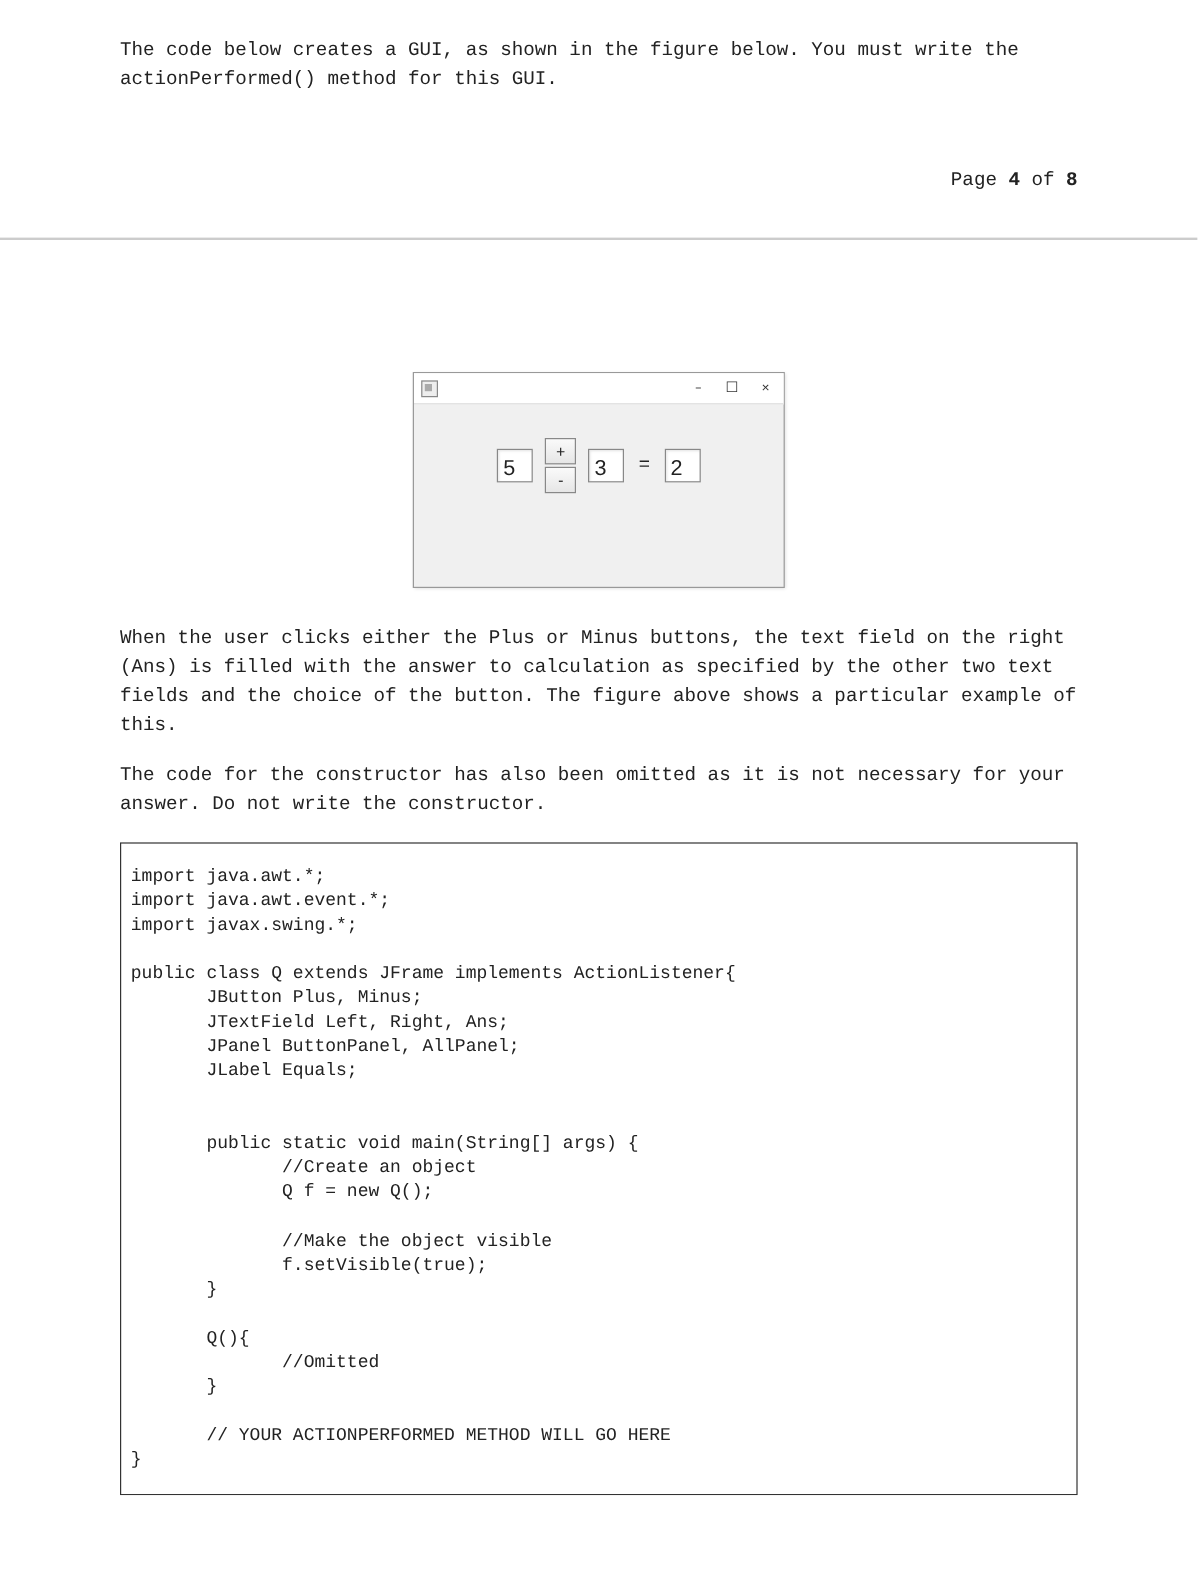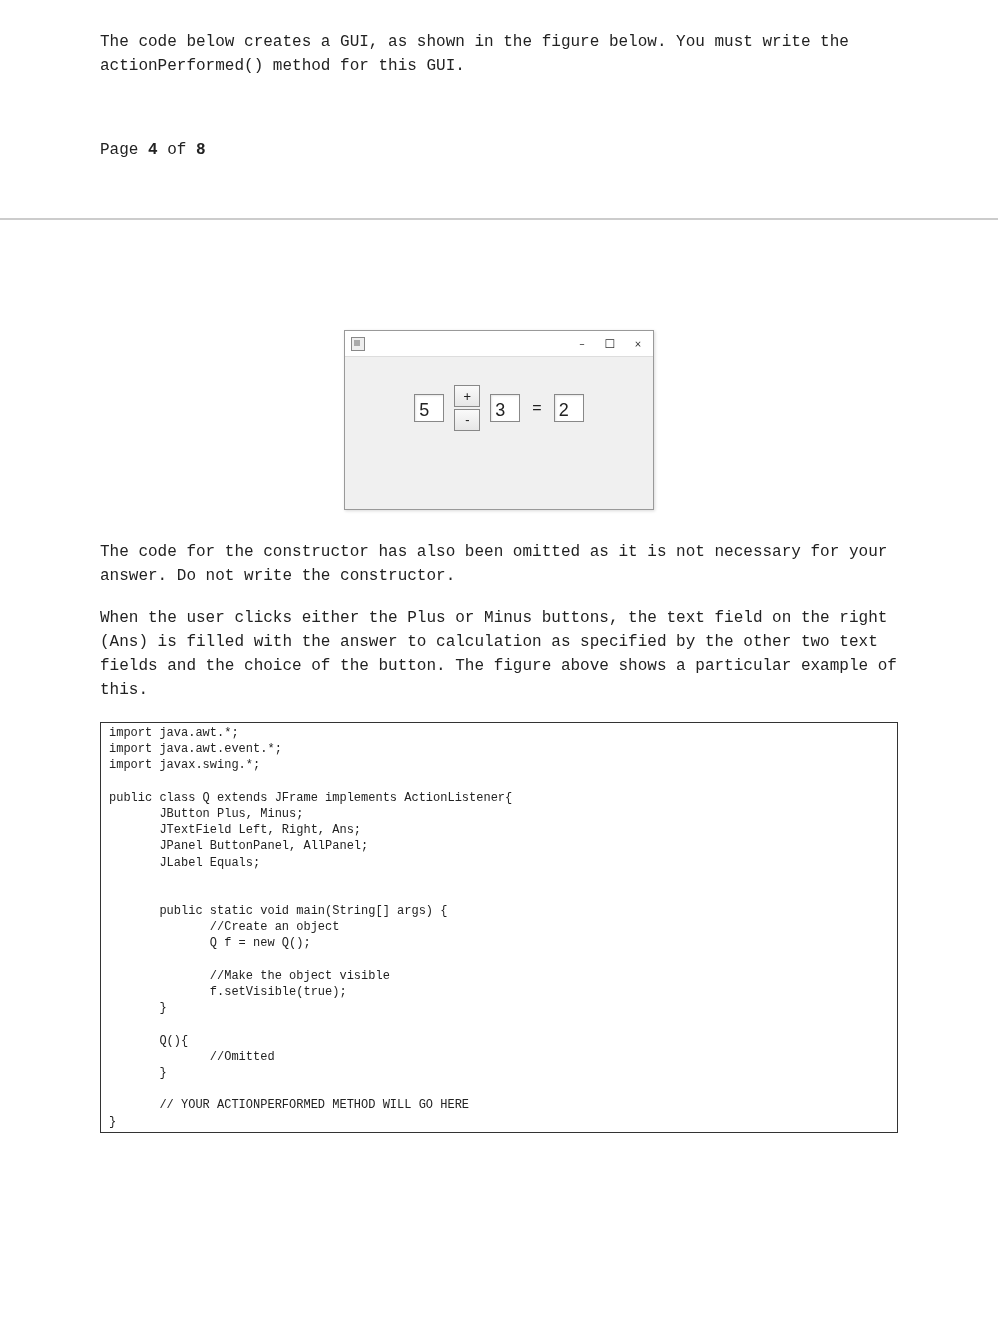--- a/index.html
+++ b/index.html
@@ -21,21 +21,22 @@
     }
     .content {
       padding: 0 100px;
       font-family: Liberation Mono, monospace;
     }
     .para {
       margin-bottom: 18px;
     }
     .page-num {
       margin-top: 60px;
-      margin-bottom: 56px;
+      margin-bottom: 36px;
+      text-align: right;
     }
     .page-break {
       border: none;
       border-top: 2px solid #ccc;
       margin: 30px 0 110px 0;
       width: 100%;
     }
     .gui-window {
       width: 310px;
       height: 180px;
@@ -122,23 +123,23 @@
       cursor: default;
     }
     .equals-label {
       font-size: 16px;
       font-family: Arial, sans-serif;
       padding: 0 2px;
     }
     .code-block {
       margin: 20px 100px 0 100px;
       border: 1px solid #333;
-      padding: 2px 8px;
+      padding: 18px 8px;
       font-family: Consolas, 'Courier New', monospace;
-      font-size: 12px;
+      font-size: 15px;
       line-height: 1.35;
       white-space: pre;
       overflow-x: auto;
     }
     b {
       font-weight: bold;
     }
   </style>
 </head>
 <body>
@@ -168,22 +169,22 @@
         <div class="op-button">+</div>
         <div class="op-button">-</div>
       </div>
       <div class="textfield">3</div>
       <span class="equals-label">=</span>
       <div class="textfield">2</div>
     </div>
   </div>
 
   <div class="content">
+    <p class="para">When the user clicks either the Plus or Minus buttons, the text field on the right (Ans) is filled with the answer to calculation as specified by the other two text fields and the choice of the button. The figure above shows a particular example of this.</p>
     <p class="para">The code for the constructor has also been omitted as it is not necessary for your answer. Do not write the constructor.</p>
-    <p class="para">When the user clicks either the Plus or Minus buttons, the text field on the right (Ans) is filled with the answer to calculation as specified by the other two text fields and the choice of the button. The figure above shows a particular example of this.</p>
   </div>
 
   <div class="code-block">import java.awt.*;
 import java.awt.event.*;
 import javax.swing.*;
 
 public class Q extends JFrame implements ActionListener{
        JButton Plus, Minus;
        JTextField Left, Right, Ans;
        JPanel ButtonPanel, AllPanel;

